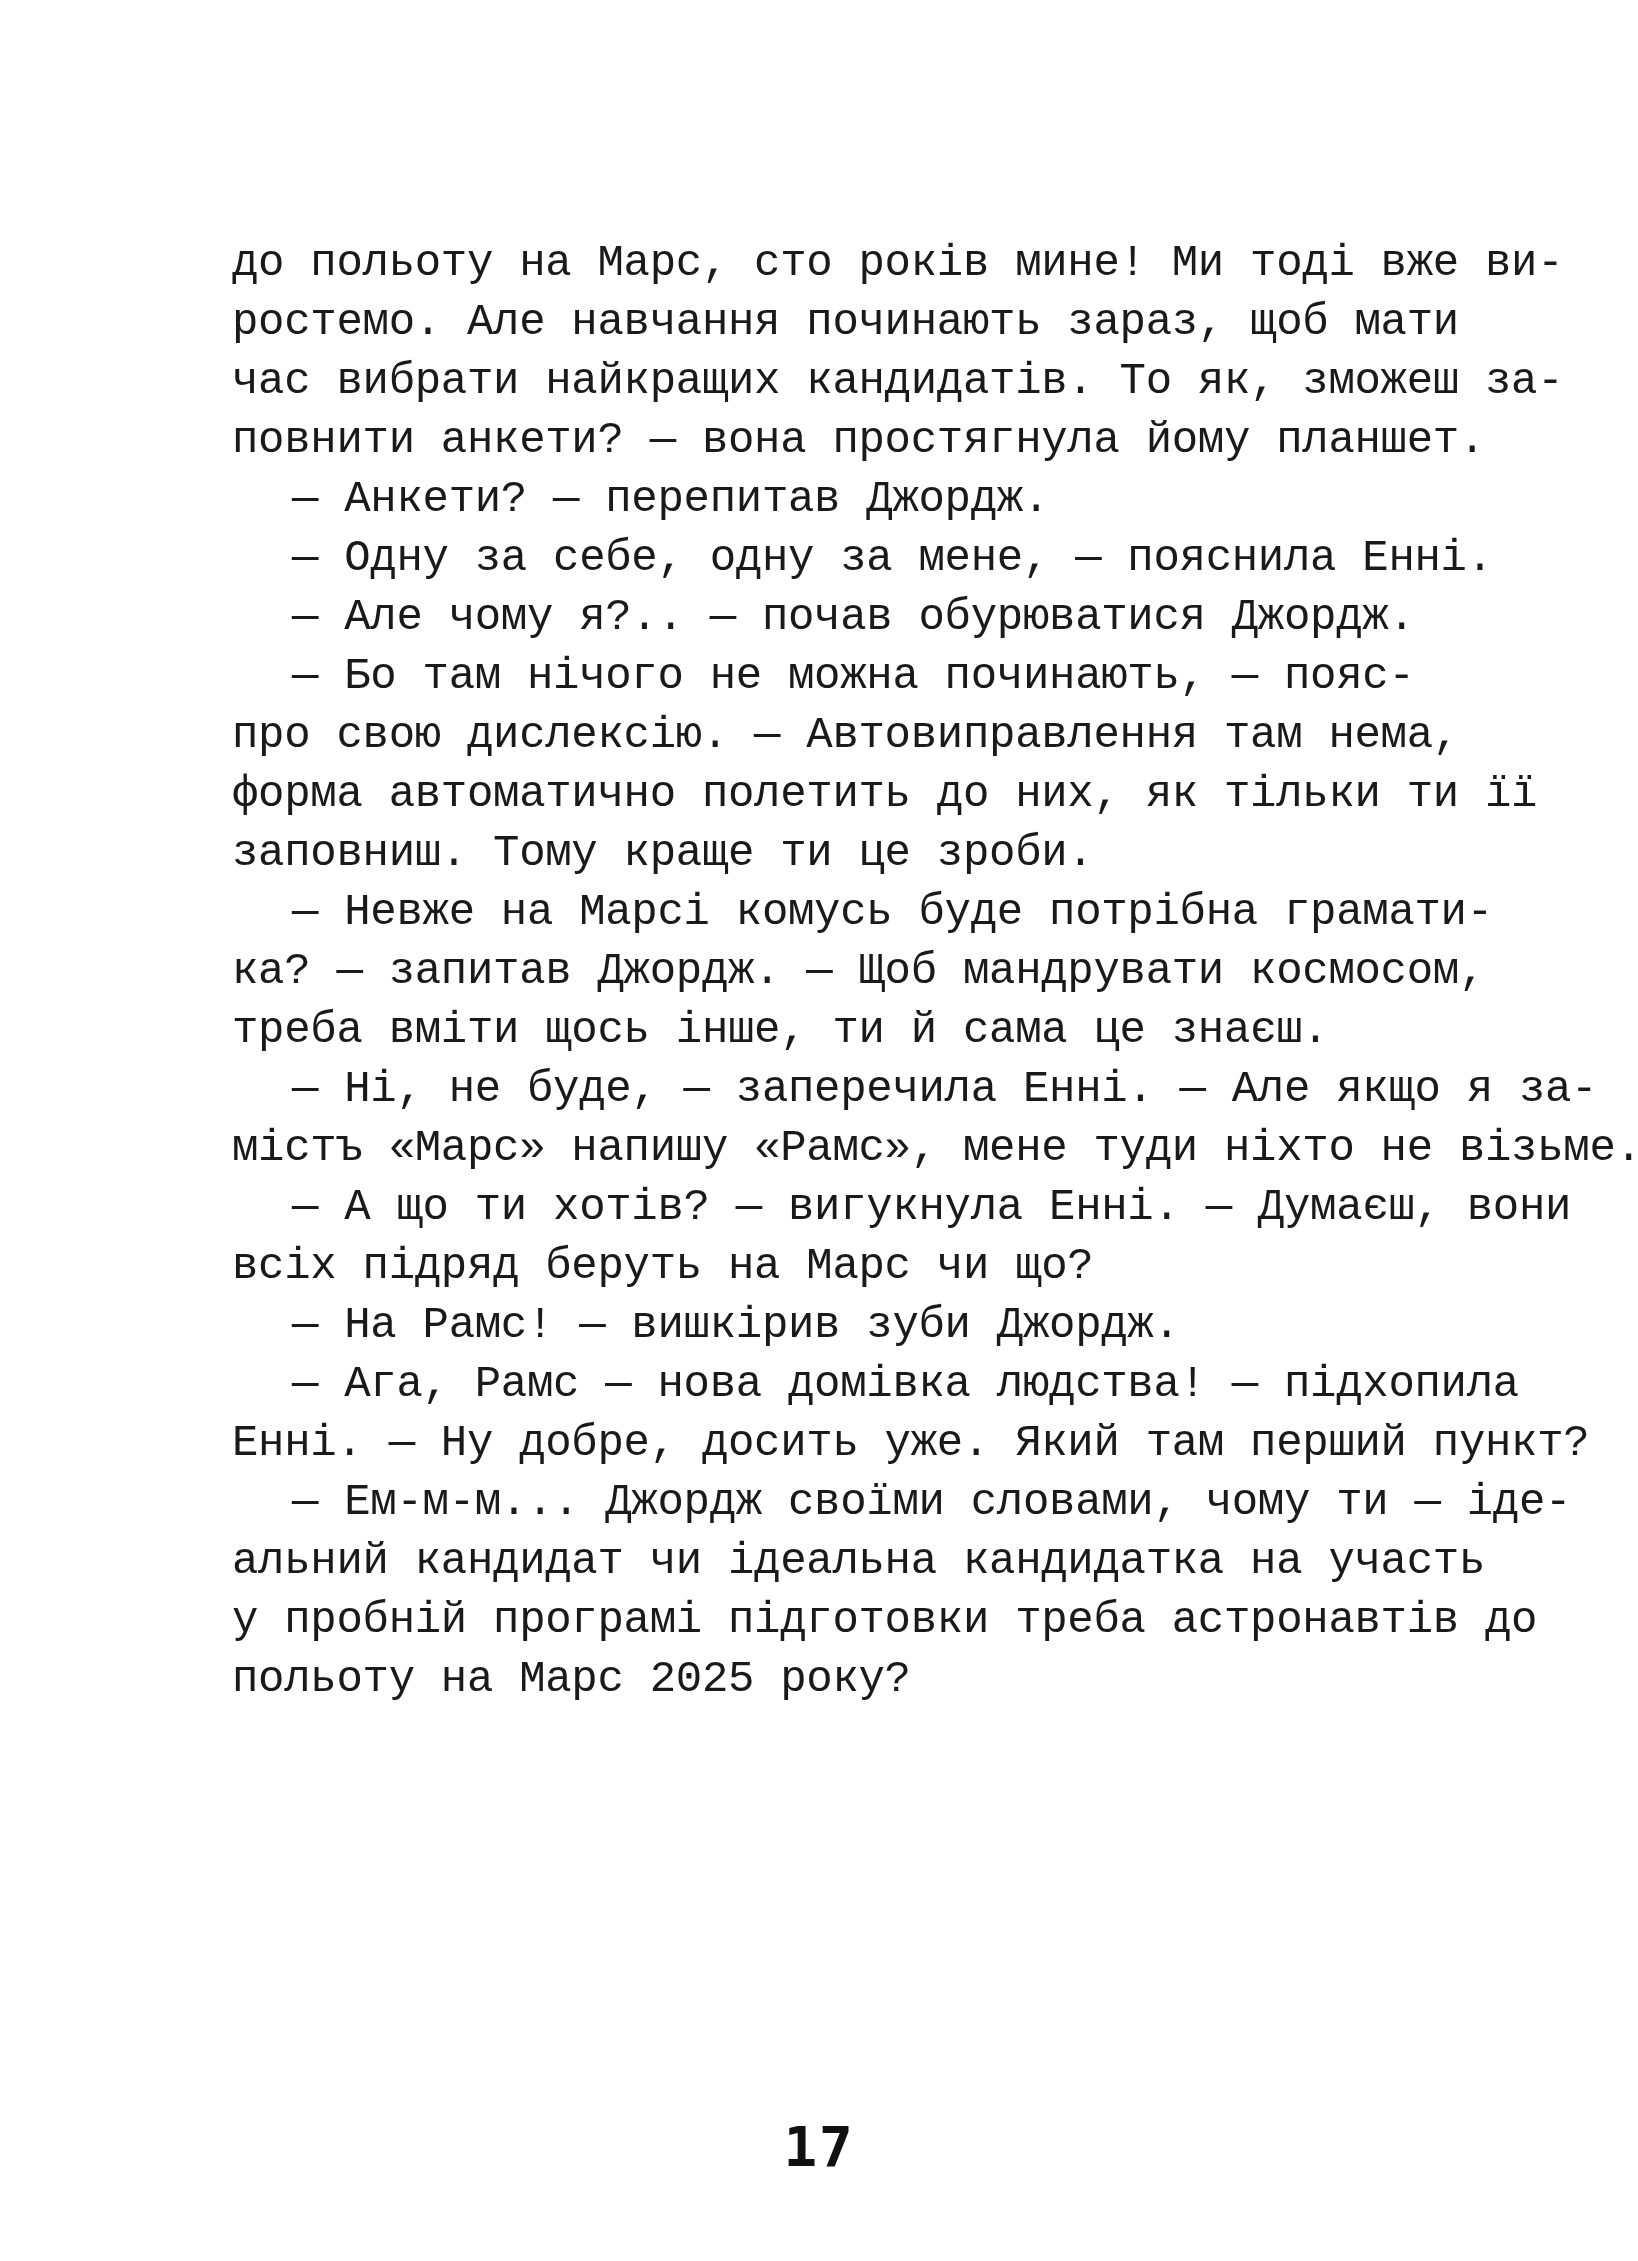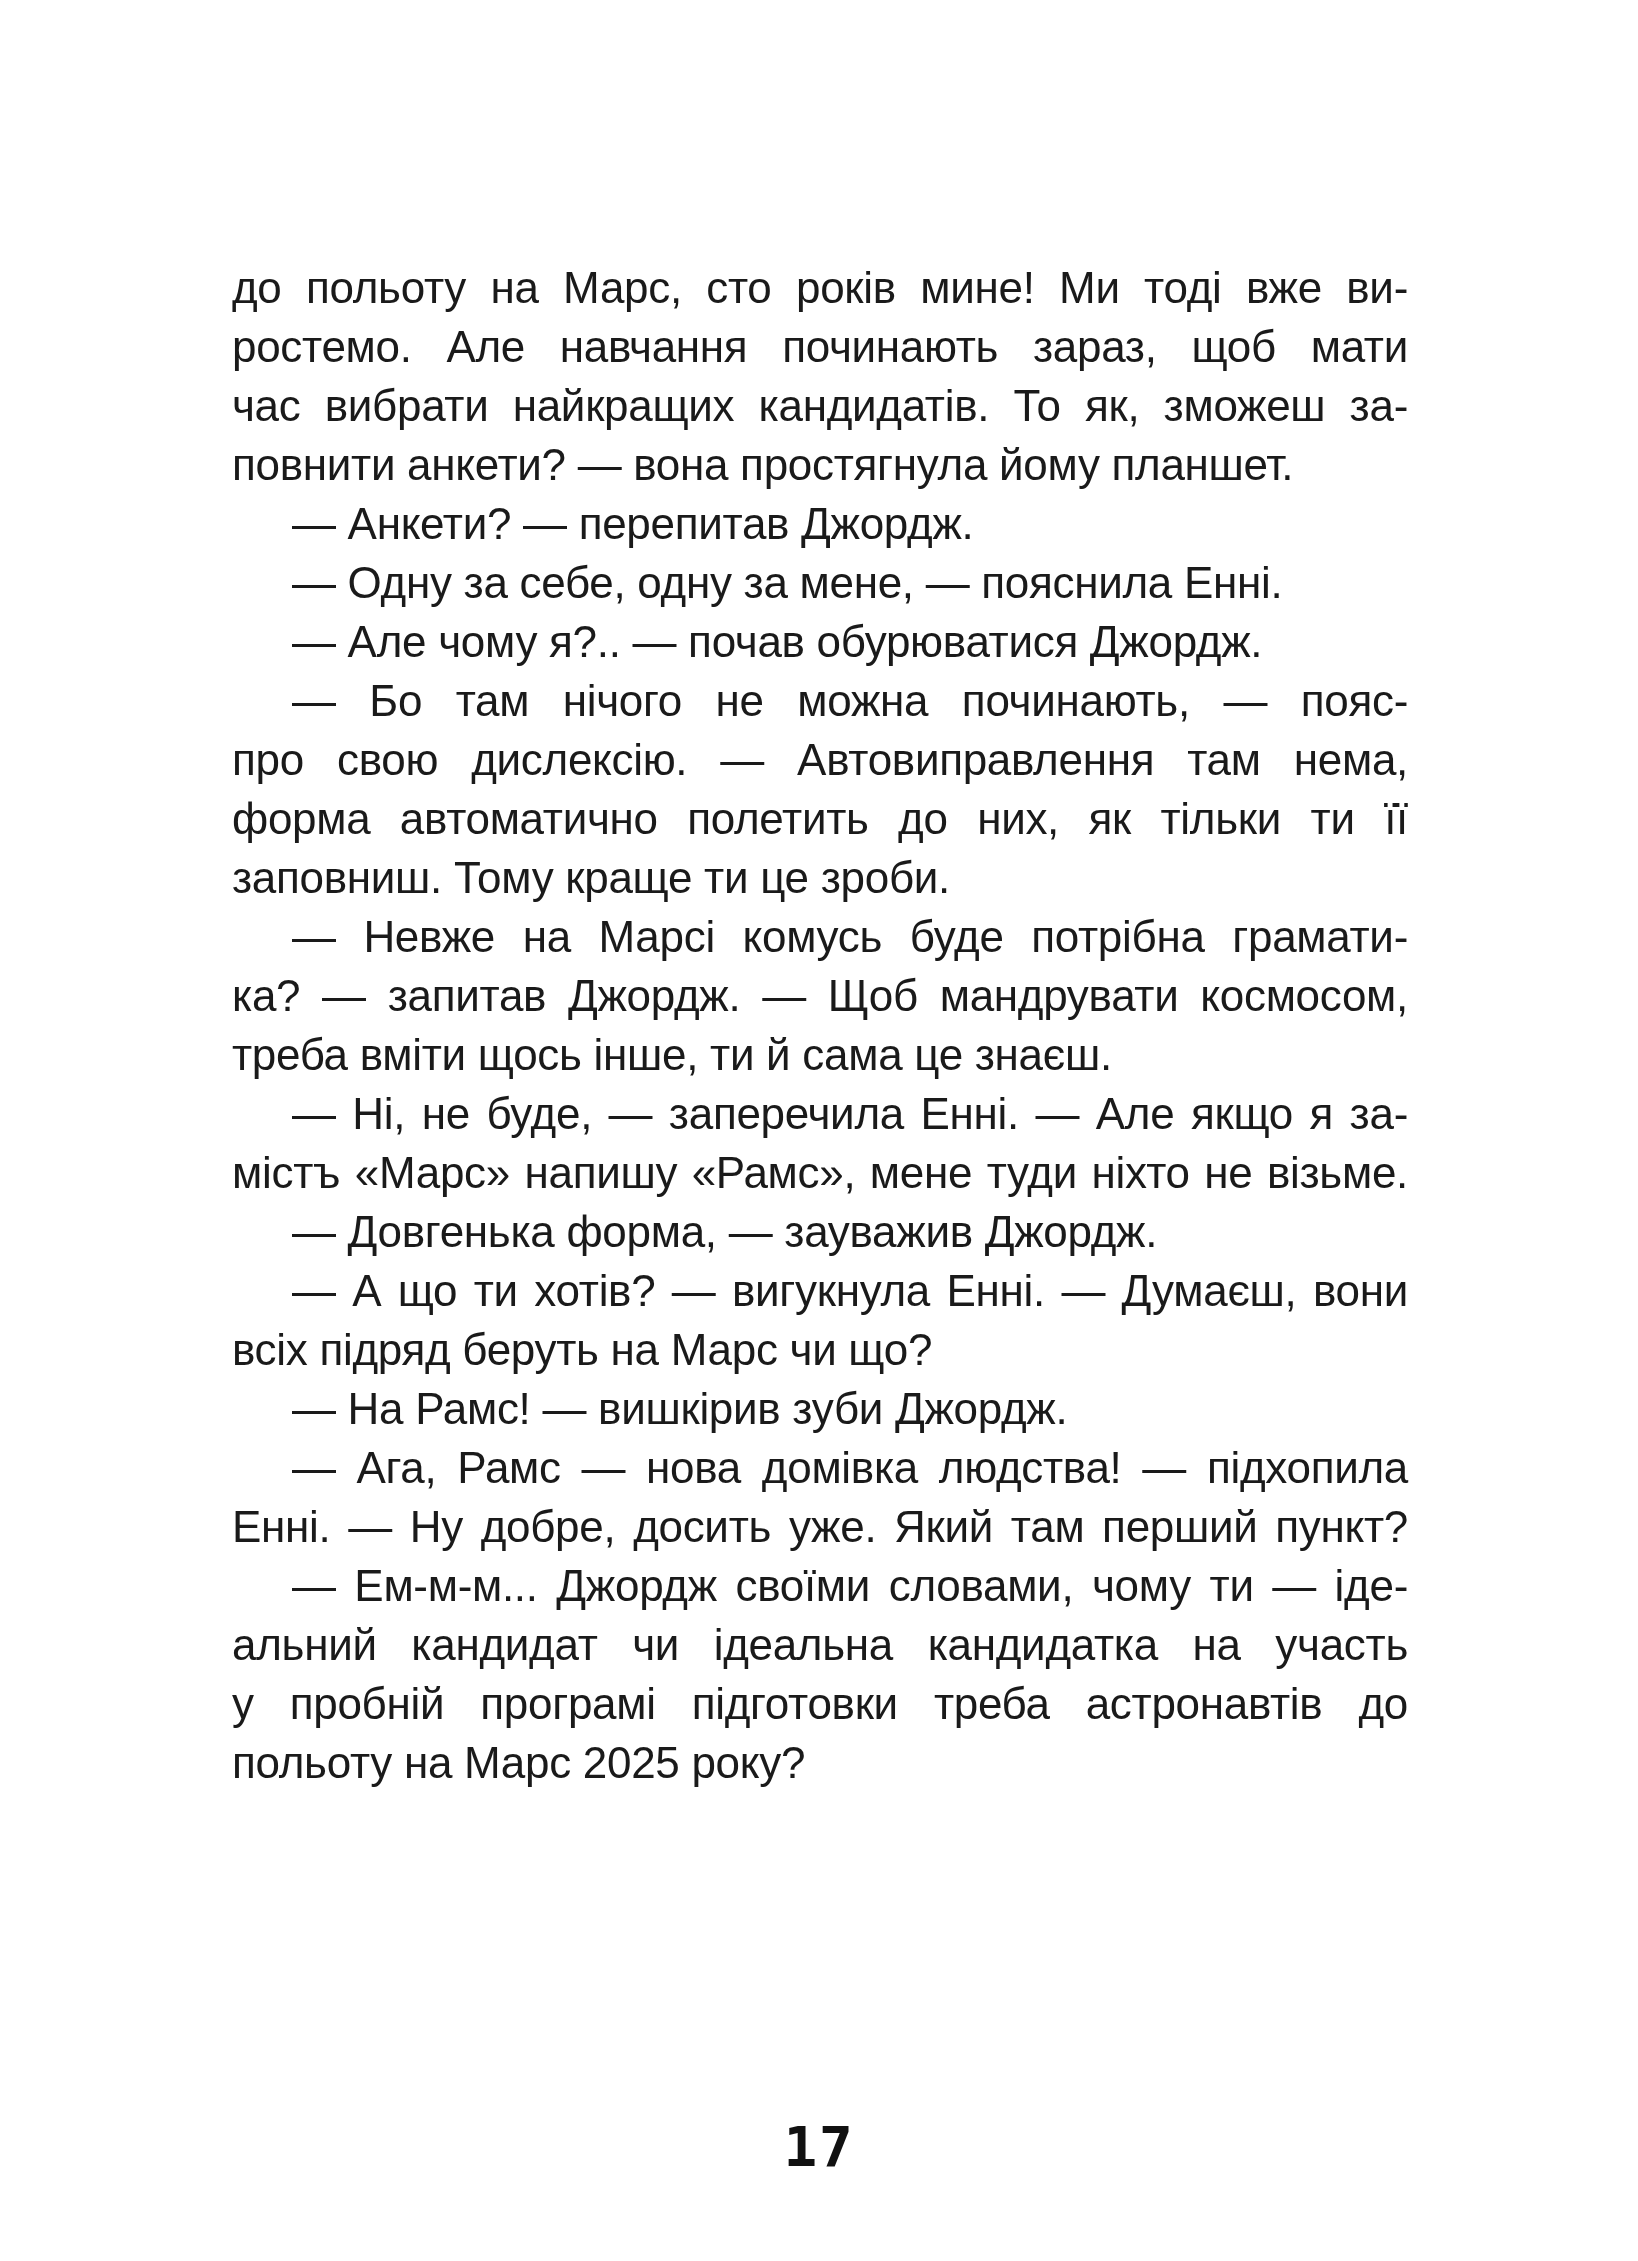--- a/index.html
+++ b/index.html
@@ -19,26 +19,25 @@
       top: 0;
       width: 1638px;
       height: 2261px;
       background: #ffffff;
     }
     .text-block {
       position: absolute;
       left: 232px;
       top: 234px;
       width: 1176px;
-      font-family: Liberation Sans, sans-serif;
+      font-family: Liberation Mono, monospace;
       font-size: 44px;
       line-height: 59px;
       color: #1a1a1a;
       letter-spacing: -0.3px;
-      margin-top: 24px;
     }
     .line {
       display: block;
       white-space: nowrap;
       text-align: justify;
       text-align-last: justify;
       height: 59px;
     }
     .line.last {
       text-align-last: left;
@@ -73,21 +72,20 @@
       <span class="line indent last">— Але чому я?.. — почав обурюватися Джордж.</span>
       <span class="line indent">— Бо там нічого не можна починають, — пояс-</span>
       <span class="line">про свою дислексію. — Автовиправлення там нема,</span>
       <span class="line">форма автоматично полетить до них, як тільки ти її</span>
       <span class="line last">заповниш. Тому краще ти це зроби.</span>
       <span class="line indent">— Невже на Марсі комусь буде потрібна грамати-</span>
       <span class="line">ка? — запитав Джордж. — Щоб мандрувати космосом,</span>
       <span class="line last">треба вміти щось інше, ти й сама це знаєш.</span>
       <span class="line indent">— Ні, не буде, — заперечила Енні. — Але якщо я за-</span>
       <span class="line">містъ «Марс» напишу «Рамс», мене туди ніхто не візьме.</span>
-      <span class="line indent last">— Довгенька форма, — зауважив Джордж.</span>
       <span class="line indent">— А що ти хотів? — вигукнула Енні. — Думаєш, вони</span>
       <span class="line last">всіх підряд беруть на Марс чи що?</span>
       <span class="line indent last">— На Рамс! — вишкірив зуби Джордж.</span>
       <span class="line indent">— Ага, Рамс — нова домівка людства! — підхопила</span>
       <span class="line">Енні. — Ну добре, досить уже. Який там перший пункт?</span>
       <span class="line indent">— Ем-м-м... Джордж своїми словами, чому ти — іде-</span>
       <span class="line">альний кандидат чи ідеальна кандидатка на участь</span>
       <span class="line">у пробній програмі підготовки треба астронавтів до</span>
       <span class="line last">польоту на Марс 2025 року?</span>
     </div>

